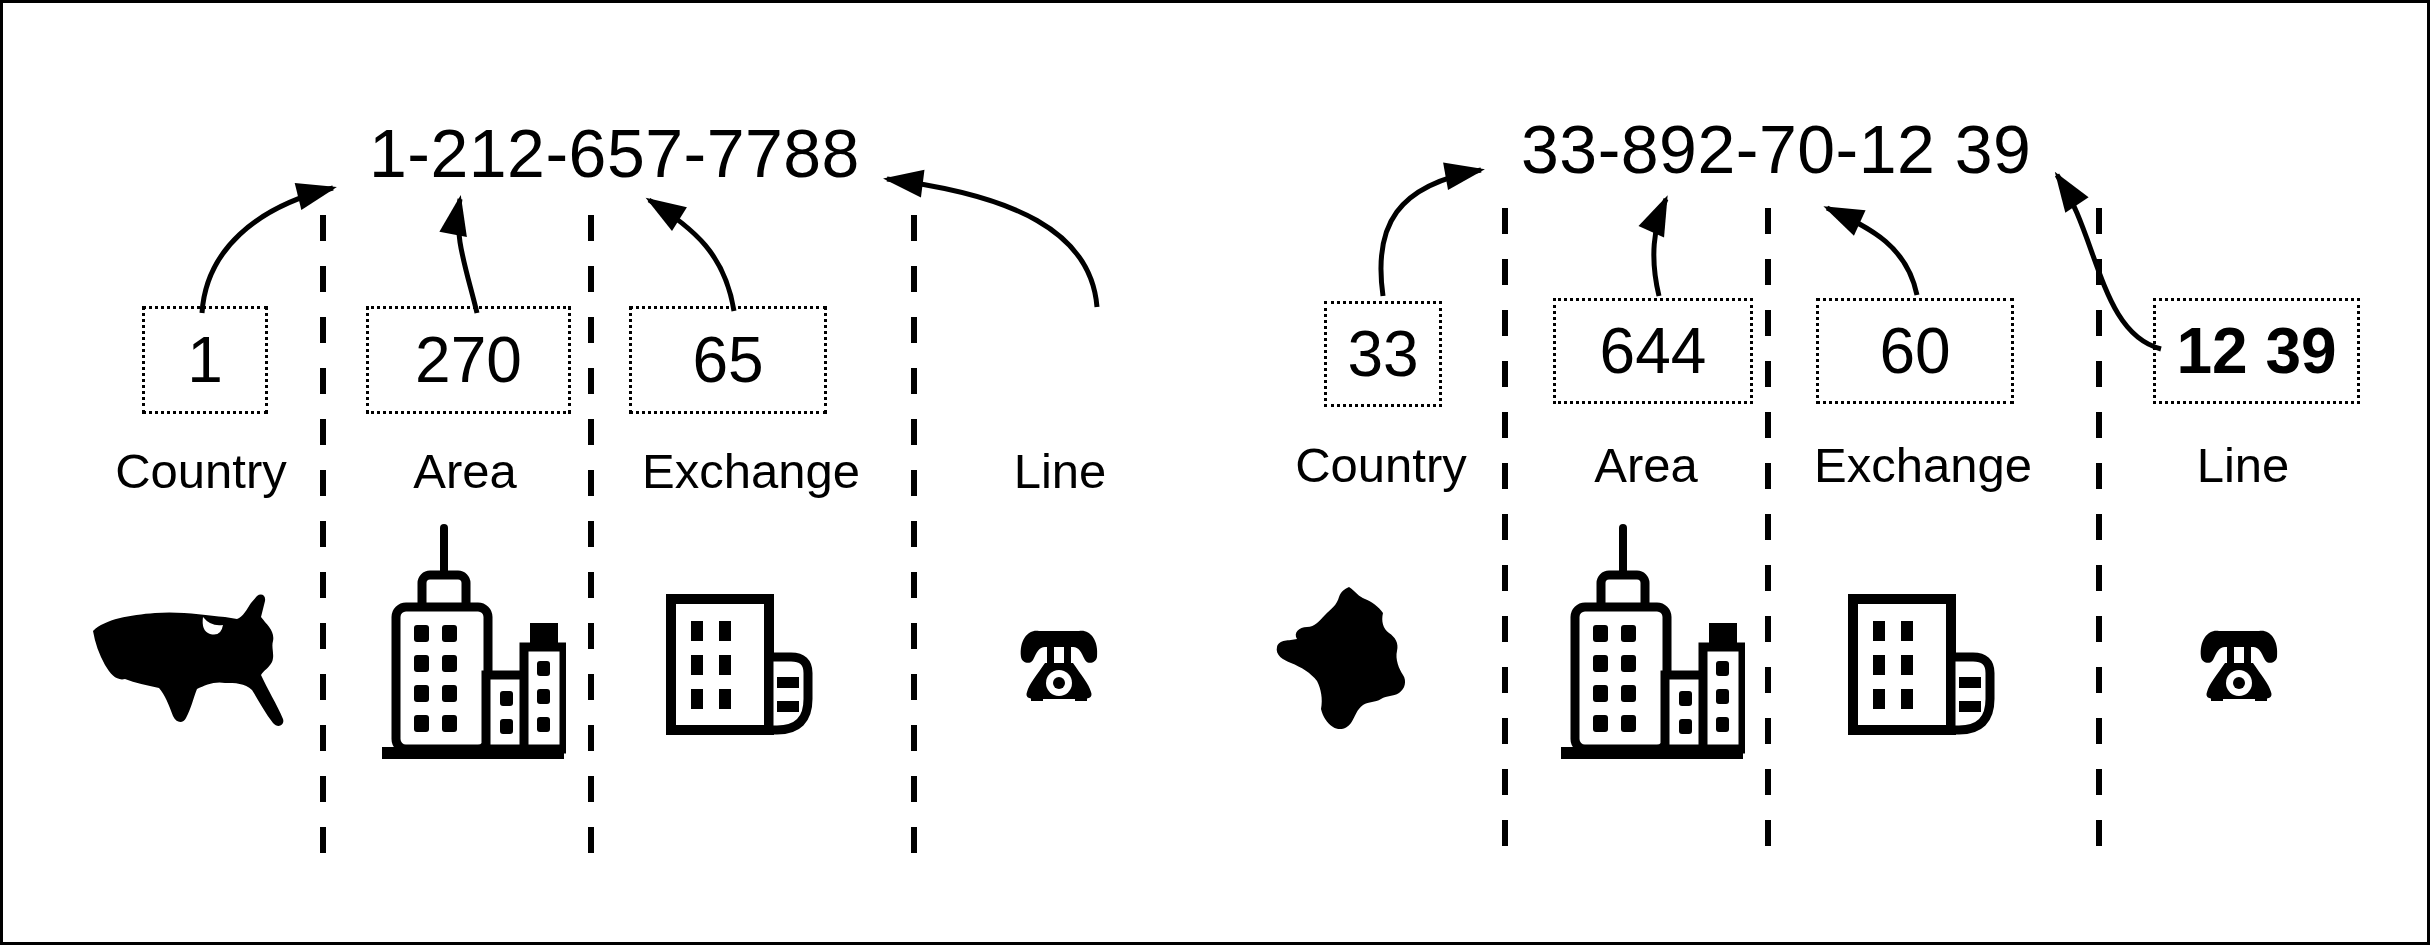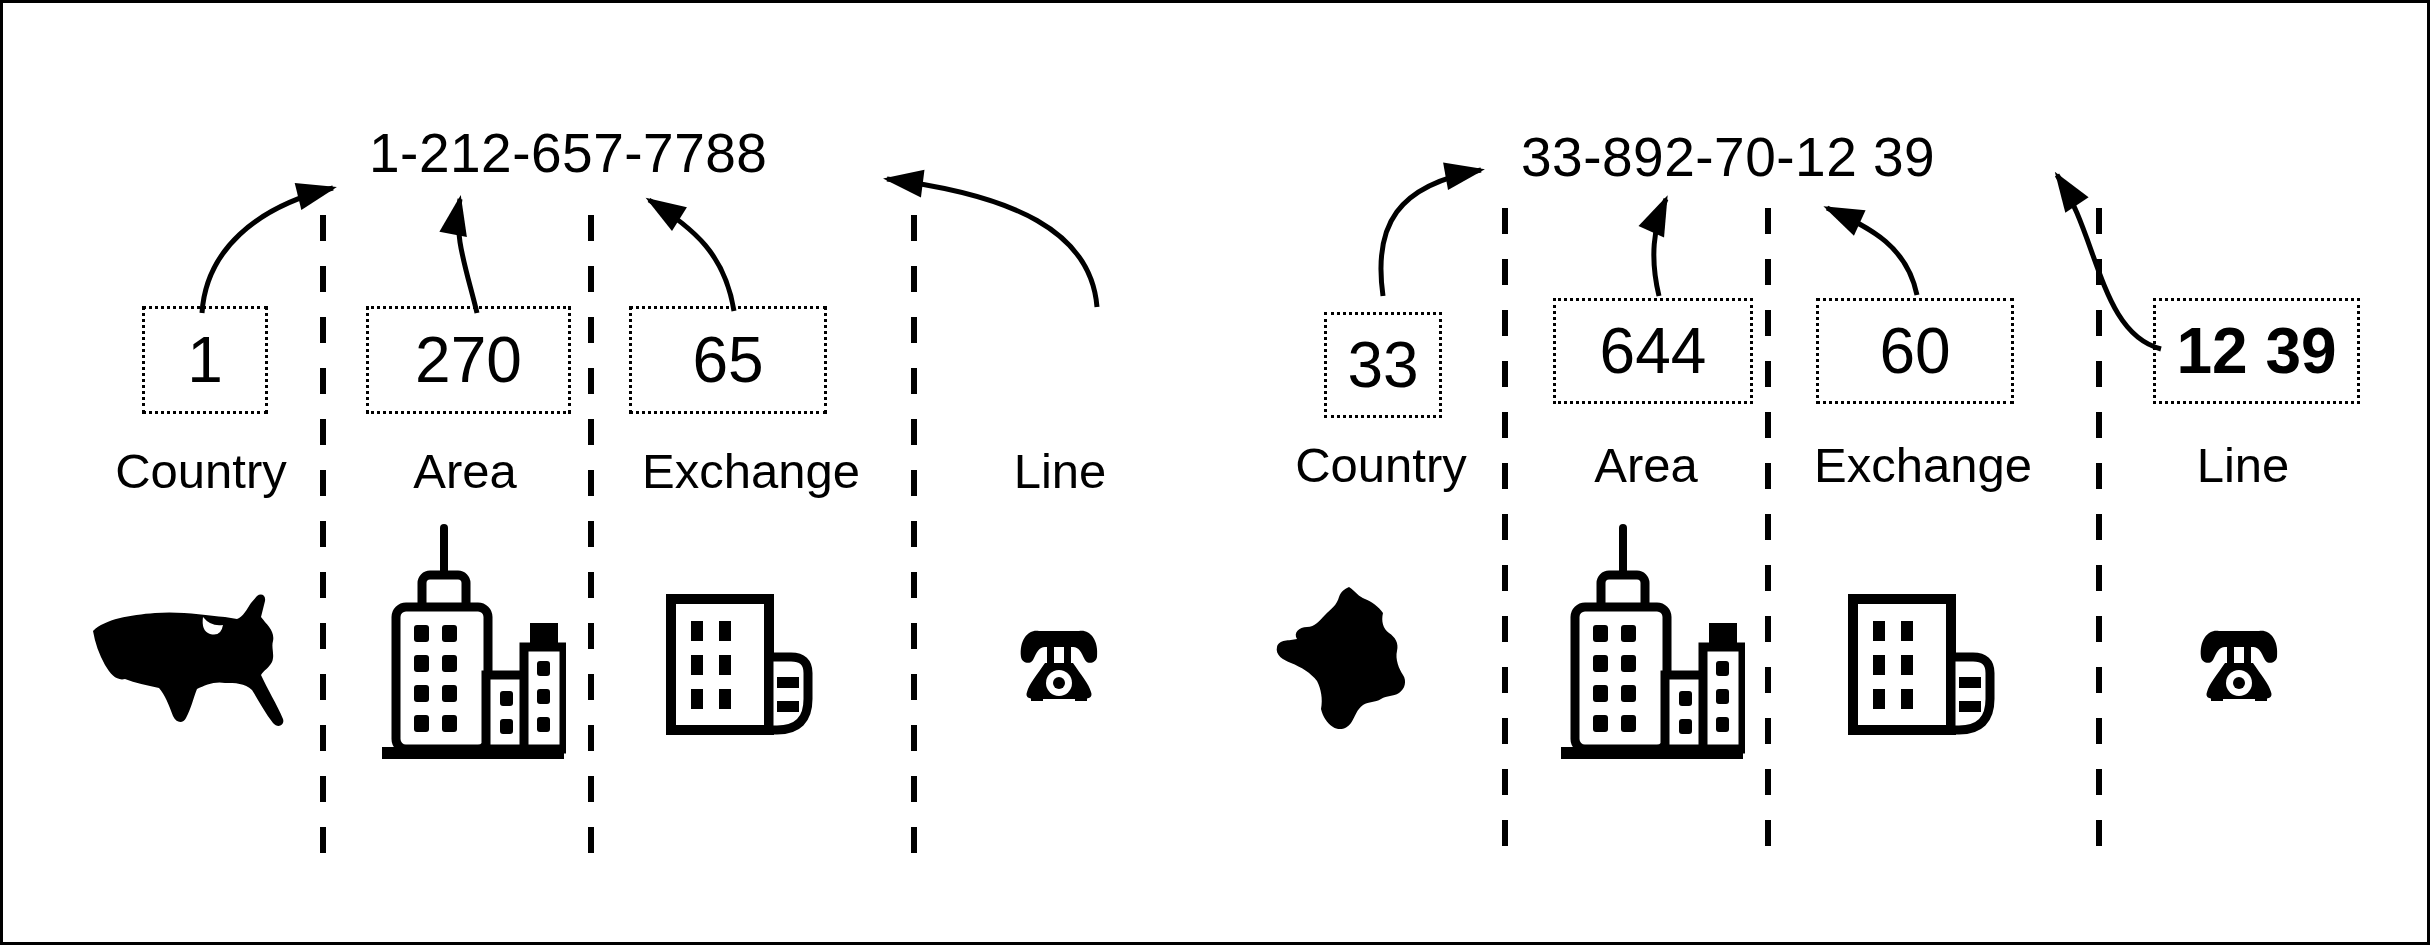--- a/index.html
+++ b/index.html
@@ -9,21 +9,21 @@
     background:#ffffff;
     border:3px solid #000;
     box-sizing:border-box;
     font-family:"Liberation Sans", sans-serif;
     color:#000;
     overflow:hidden;
   }
   .overlay{position:absolute;left:0;top:0;width:2424px;height:939px;}
   .phone-number{
     position:absolute;
-    font-size:55px;
+    font-size:68px;
     line-height:72px;
     letter-spacing:0.5px;
     white-space:nowrap;
   }
   .valbox{
     position:absolute;
     border:3px dotted #000;
     box-sizing:border-box;
     display:flex;align-items:center;justify-content:center;
     font-size:64px;
@@ -68,27 +68,27 @@
 
     <g stroke="#000" stroke-width="5" fill="none">
       <path d="M1380,293 C1370,222 1394,182 1478,167" marker-end="url(#arrow)"></path>
       <path d="M1656,293 C1647,255 1650,225 1663,196" marker-end="url(#arrow)"></path>
       <path d="M1914,292 C1904,244 1870,226 1824,205" marker-end="url(#arrow)"></path>
       <path d="M2158,346 C2097,330 2096,235 2054,172" marker-end="url(#arrow)"></path>
     </g>
   </svg>
 
   <div class="phone-number" style="left:366px;top:114px;">1-212-657-7788</div>
-  <div class="phone-number" style="left:1518px;top:118px;">33-892-70-12 39</div>
+  <div class="phone-number" style="left:1518px;top:110px;">33-892-70-12 39</div>
 
   <div class="valbox" style="left:139px;top:303px;width:126px;height:108px;">1</div>
   <div class="valbox" style="left:363px;top:303px;width:205px;height:108px;">270</div>
   <div class="valbox" style="left:626px;top:303px;width:198px;height:108px;">65</div>
 
-  <div class="valbox" style="left:1321px;top:309px;width:118px;height:106px;">33</div>
+  <div class="valbox" style="left:1321px;top:298px;width:118px;height:106px;">33</div>
   <div class="valbox" style="left:1550px;top:295px;width:200px;height:106px;">644</div>
   <div class="valbox" style="left:1813px;top:295px;width:198px;height:106px;">60</div>
   <div class="valbox" style="left:2150px;top:295px;width:207px;height:106px;font-weight:bold;">12 39</div>
 
   <div class="plabel" style="left:198px;top:440px;">Country</div>
   <div class="plabel" style="left:462px;top:440px;">Area</div>
   <div class="plabel" style="left:748px;top:440px;">Exchange</div>
   <div class="plabel" style="left:1057px;top:440px;">Line</div>
 
   <div class="plabel" style="left:1378px;top:434px;">Country</div>

